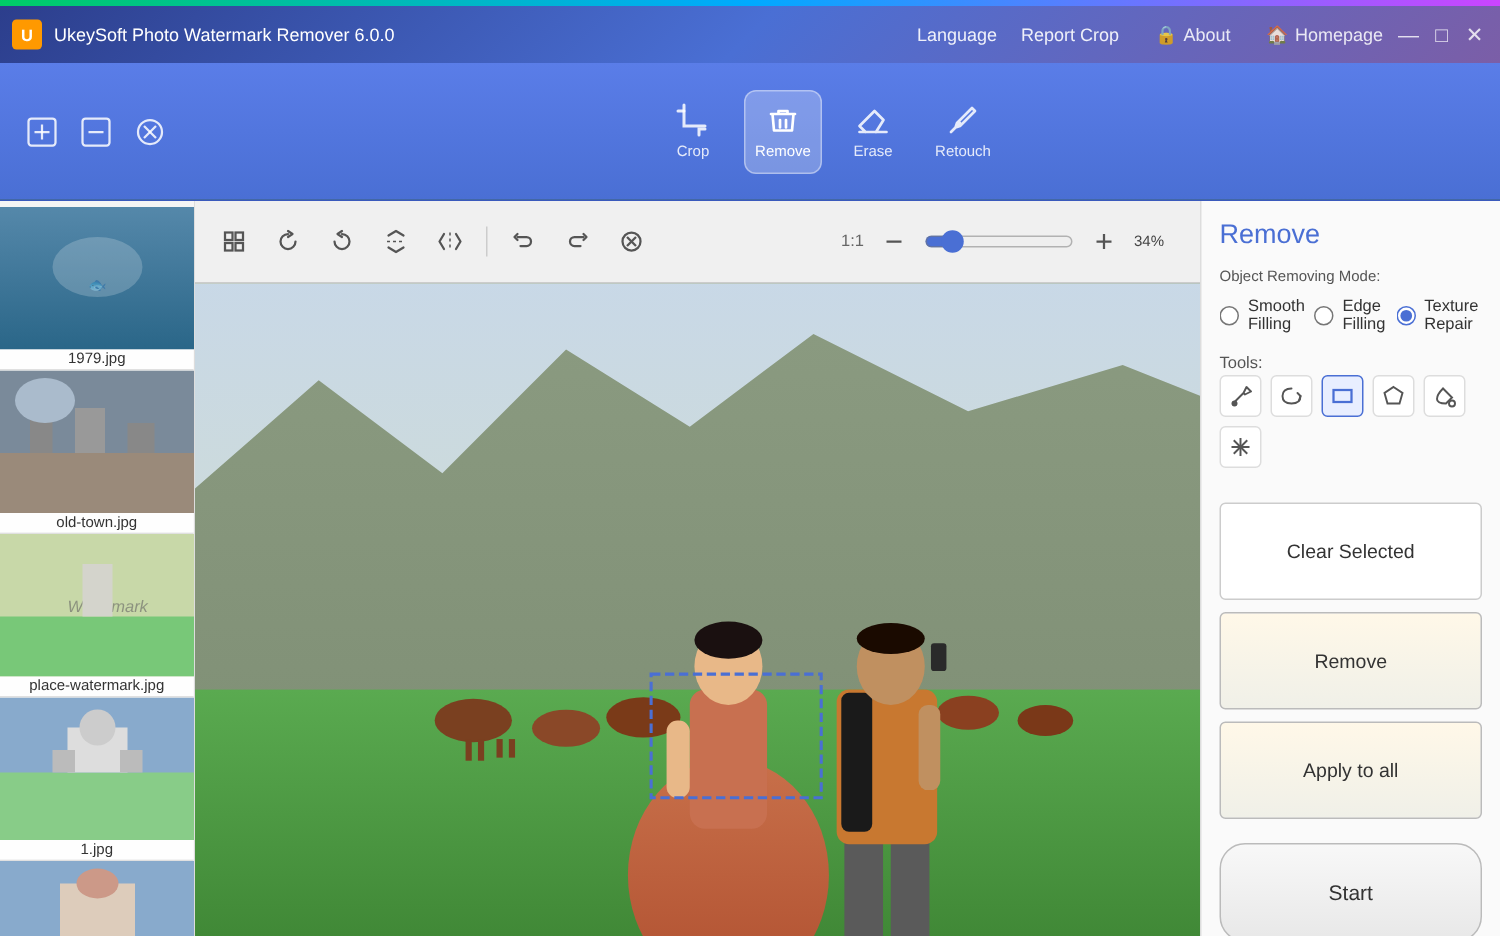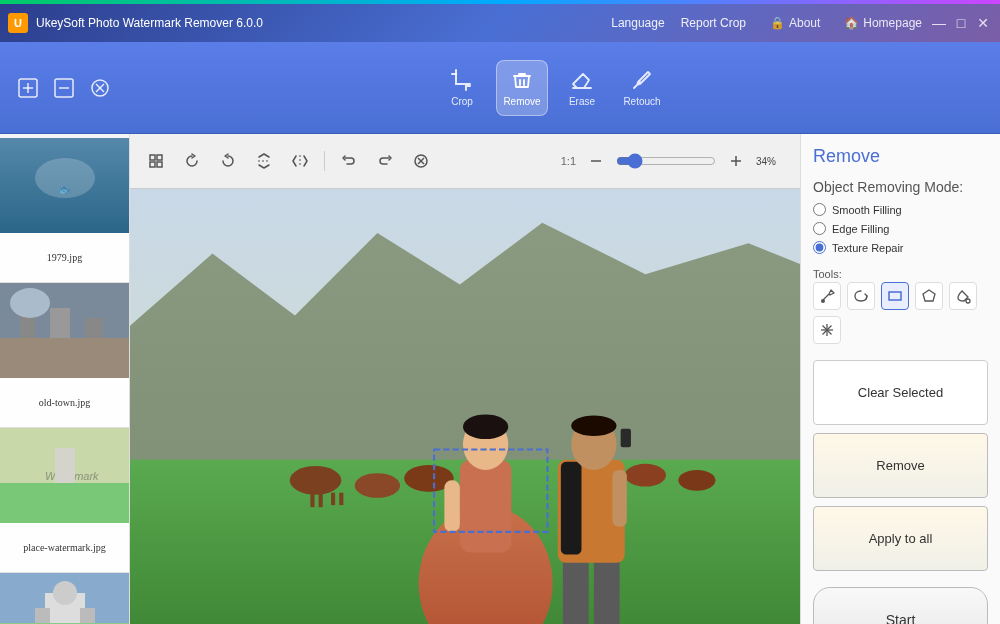--- a/index.html
+++ b/index.html
@@ -98,32 +98,32 @@
     .sidebar-items { padding-top: 4px; }
     .sidebar-item {
       width: 100%; cursor: pointer; position: relative;
       border-bottom: 1px solid #e0e0e0;
     }
     .sidebar-item-img-placeholder {
       width: 100%; height: 95px; display: block;
     }
     .sidebar-item-label {
       font-size: 10px; color: #333; text-align: center;
-      padding: 19px 4px; background: rgba(255,255,255,0.9);
-      white-space: nowrap; overflow: hidden; text-overflow: ellipsis; font-family: Liberation Serif, serif;
+      padding: 1px 4px; background: rgba(255,255,255,0.9);
+      white-space: nowrap; overflow: hidden; text-overflow: ellipsis;
     }
 
     
     .right-panel {
       width: 200px; background: #fafafa; border-left: 1px solid #ddd;
       display: flex; flex-direction: column; padding: 12px;
     }
     .panel-title { font-size: 18px; color: #4a6fd4; font-weight: 500; margin-bottom: 12px; }
-    .section-label { font-size: 14px; color: #555; margin-bottom: 8px; }
-    .radio-group { display: flex; flex-direction: column; gap: 6px; margin-bottom: 14px; }
+    .section-label { font-size: 10px; color: #555; margin-bottom: 8px; }
+    .radio-group { display: flex; flex-direction: row; gap: 6px; margin-bottom: 14px; }
     .radio-item { display: flex; align-items: center; gap: 6px; font-size: 11px; color: #333; cursor: pointer; }
     .radio-item input[type=radio] { accent-color: #4a6fd4; cursor: pointer; }
     .tools-label { font-size: 11px; color: #555; margin-bottom: 2px; }
     .tools-grid { display: flex; gap: 6px; flex-wrap: wrap; margin-bottom: 16px; }
     .tool-icon-btn {
       width: 28px; height: 28px;
       border: 1px solid #ddd; border-radius: 4px;
       display: flex; align-items: center; justify-content: center;
       cursor: pointer; font-size: 14px; color: #555; background: white;
     }

